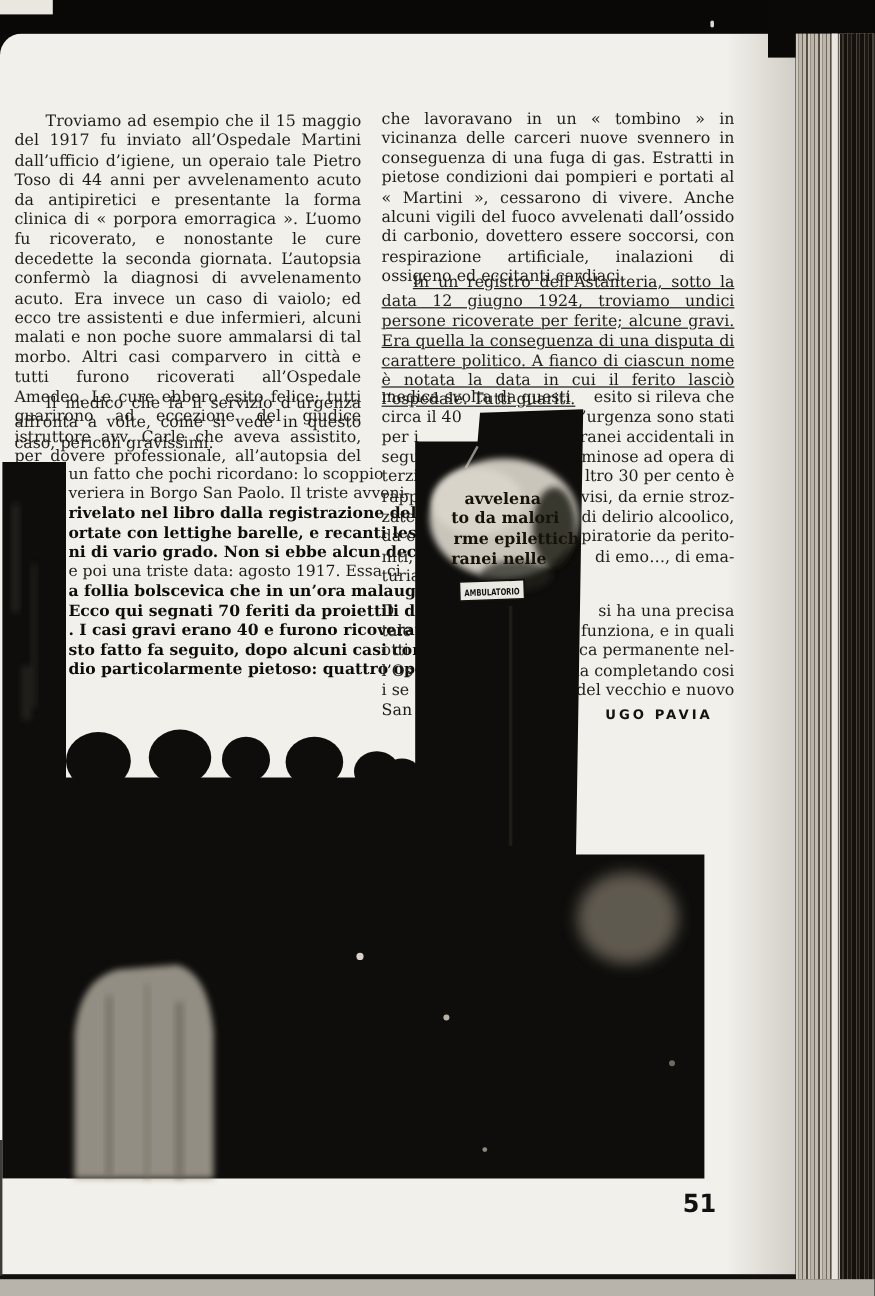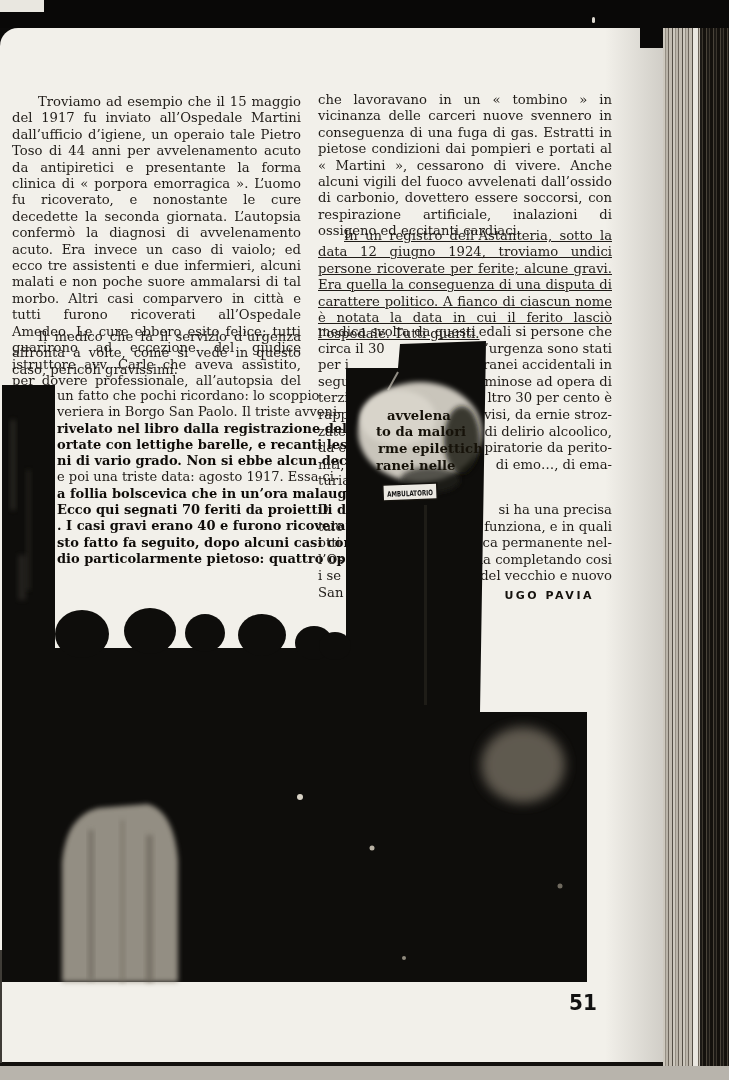--- a/index.html
+++ b/index.html
@@ -82,24 +82,24 @@
   <div class="col rightcol blk" style="top:92px;">
     <p>che lavoravano in un « tombino » in vicinanza delle carceri nuove svennero in conseguenza di una fuga di gas. Estratti in pietose condizioni dai pompieri e portati al « Martini », cessarono di vivere. Anche alcuni vigili del fuoco avvelenati dall’ossido di carbonio, dovettero essere soccorsi, con respirazione artificiale, inalazioni di ossigeno ed eccitanti cardiaci.</p>
   </div>
   <div class="col rightcol blk" style="top:228px;text-decoration:underline;">
     <p class="indent">In un registro dell’Astanteria, sotto la data 12 giugno 1924, troviamo undici persone ricoverate per ferite; alcune gravi. Era quella la conseguenza di una disputa di carattere politico. A fianco di ciascun nome è notata la data in cui il ferito lasciò l’ospedale. Tutti guariti.</p>
   </div>
   <div class="col rightcol blk" style="top:324px;">
     <div>
         <div class="fragrow">
           <span class="fl">medica svolta da questi</span>
-          <span class="fr">edali si persone che</span>
-        </div>
-        <div class="fragrow">
-          <span class="fl">circa il 30</span>
+          <span class="fr">esito si rileva che</span>
+        </div>
+        <div class="fragrow">
+          <span class="fl">circa il 40</span>
           <span class="fr">l’urgenza sono stati</span>
         </div>
         <div class="fragrow">
           <span class="fl">per i</span>
           <span class="fr">ranei accidentali in</span>
         </div>
         <div class="fragrow">
           <span class="fl">segui</span>
           <span class="fr">minose ad opera di</span>
         </div>

